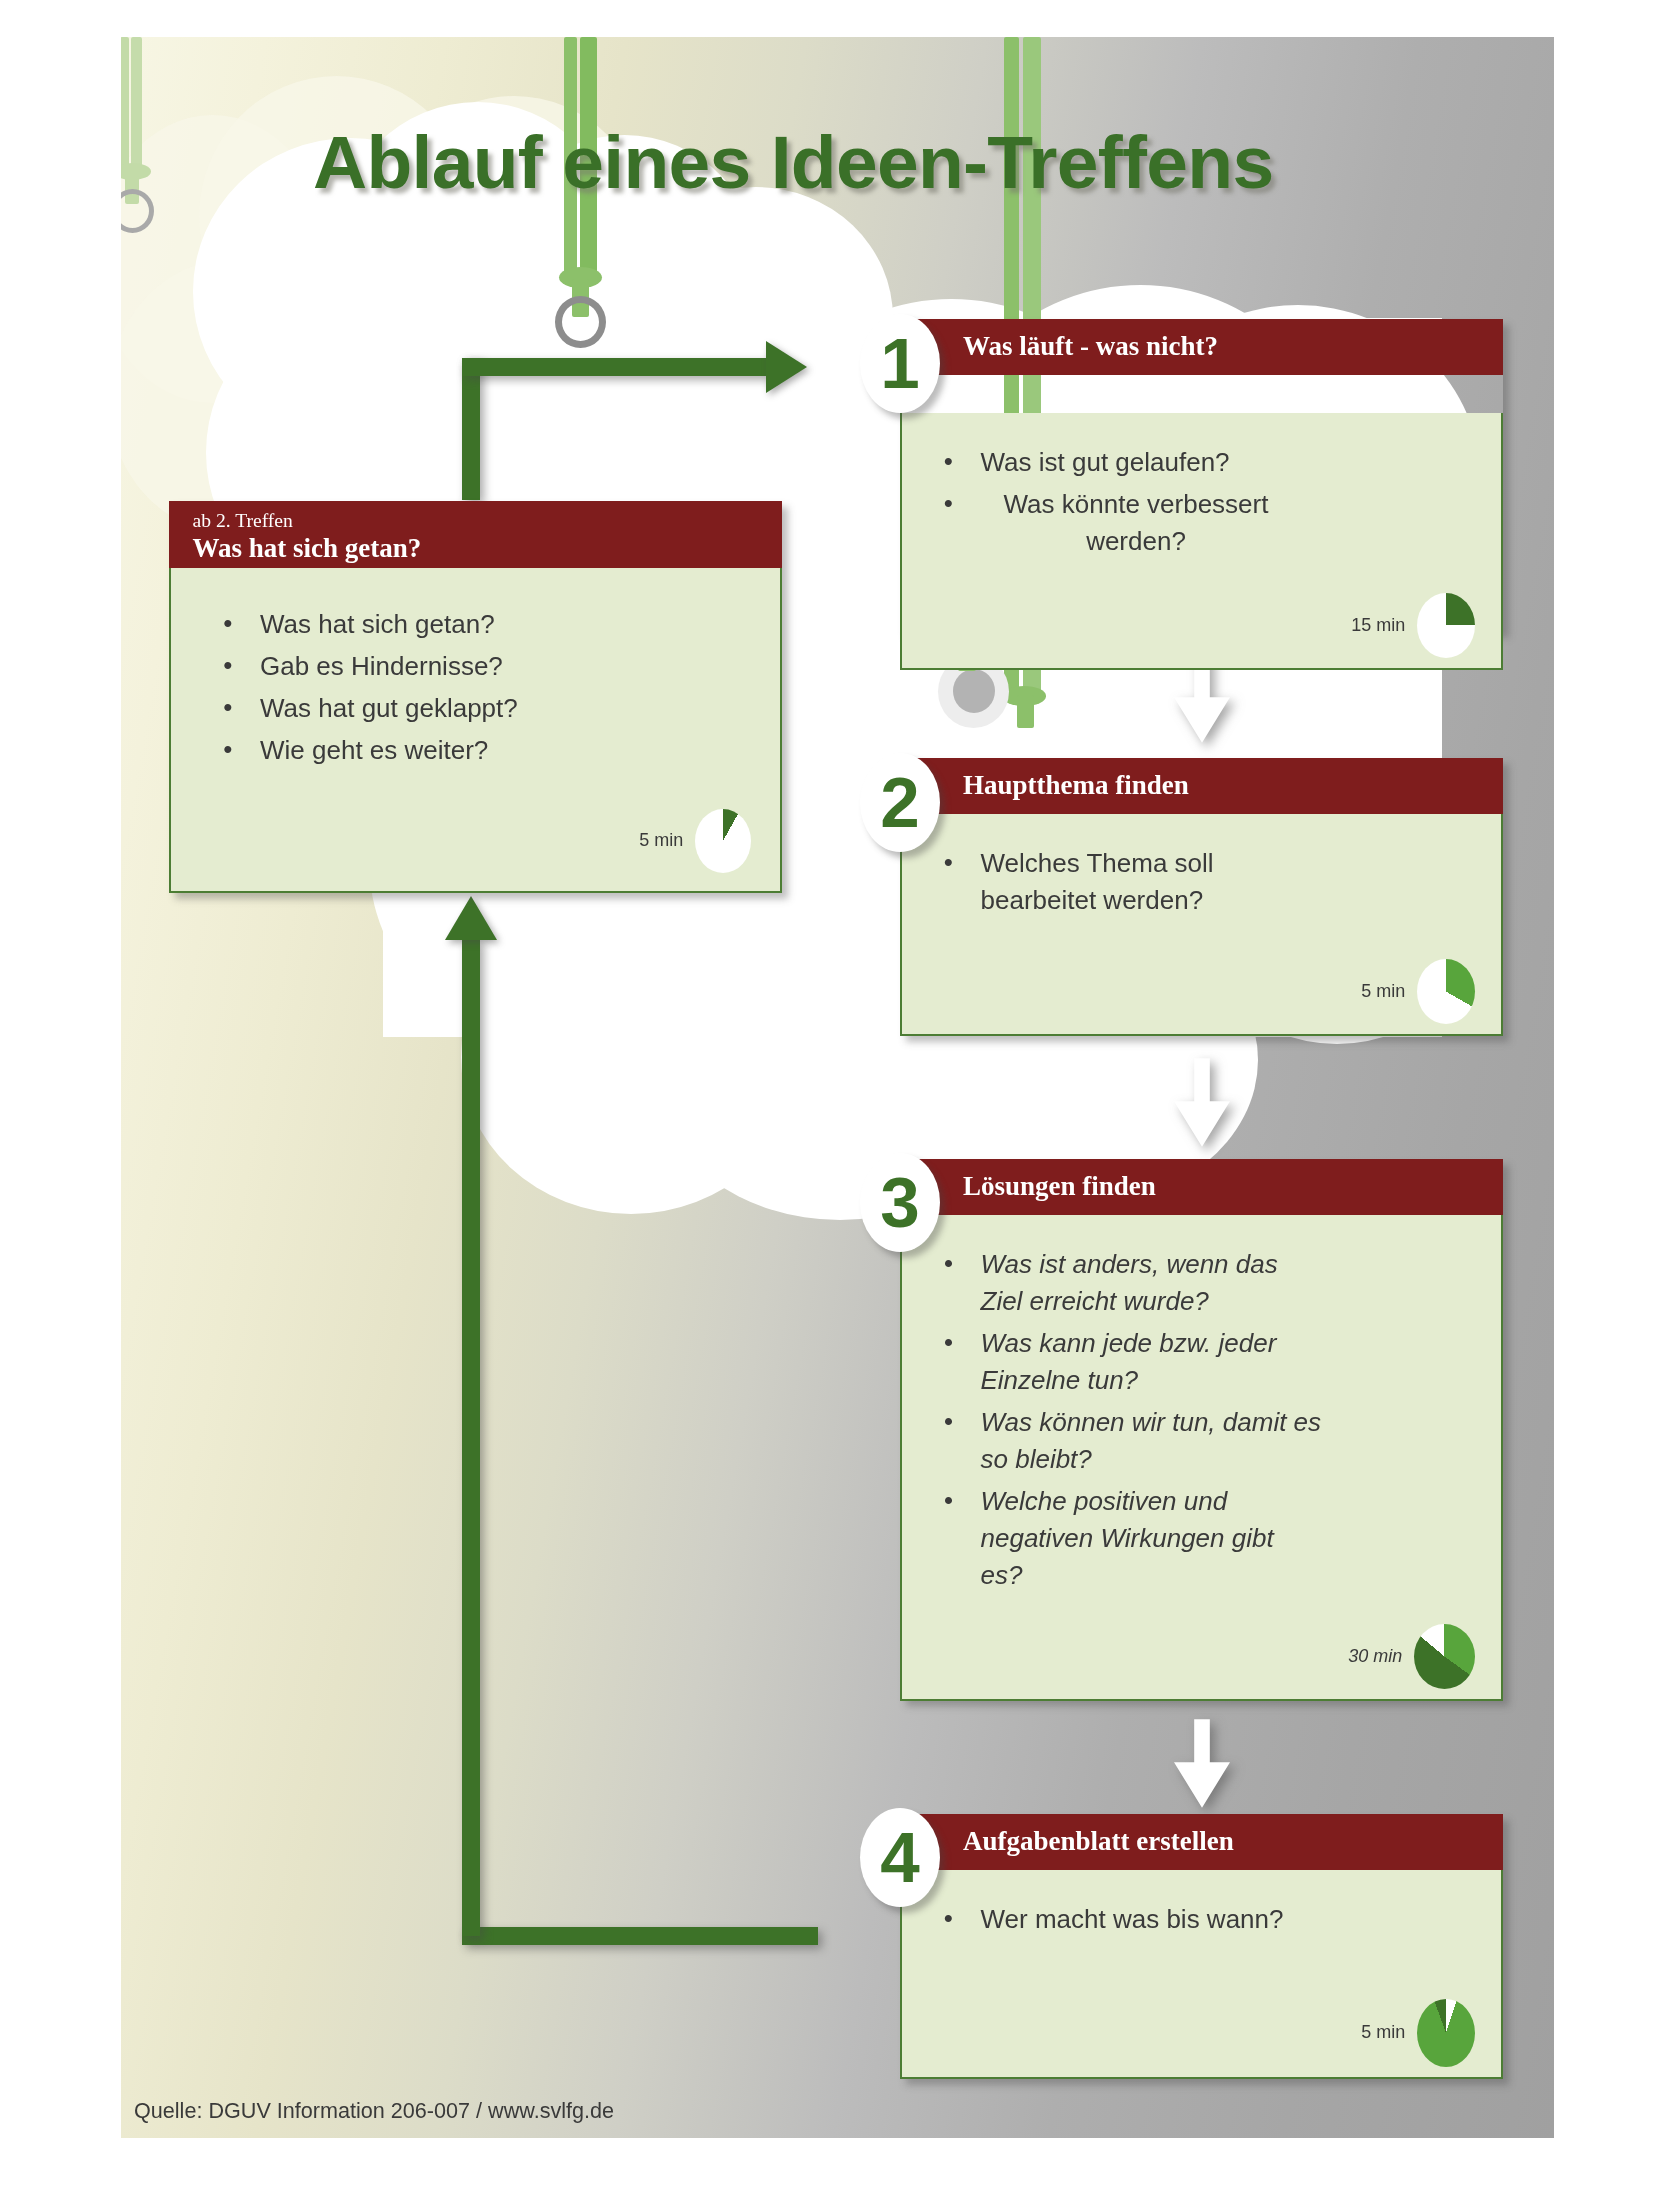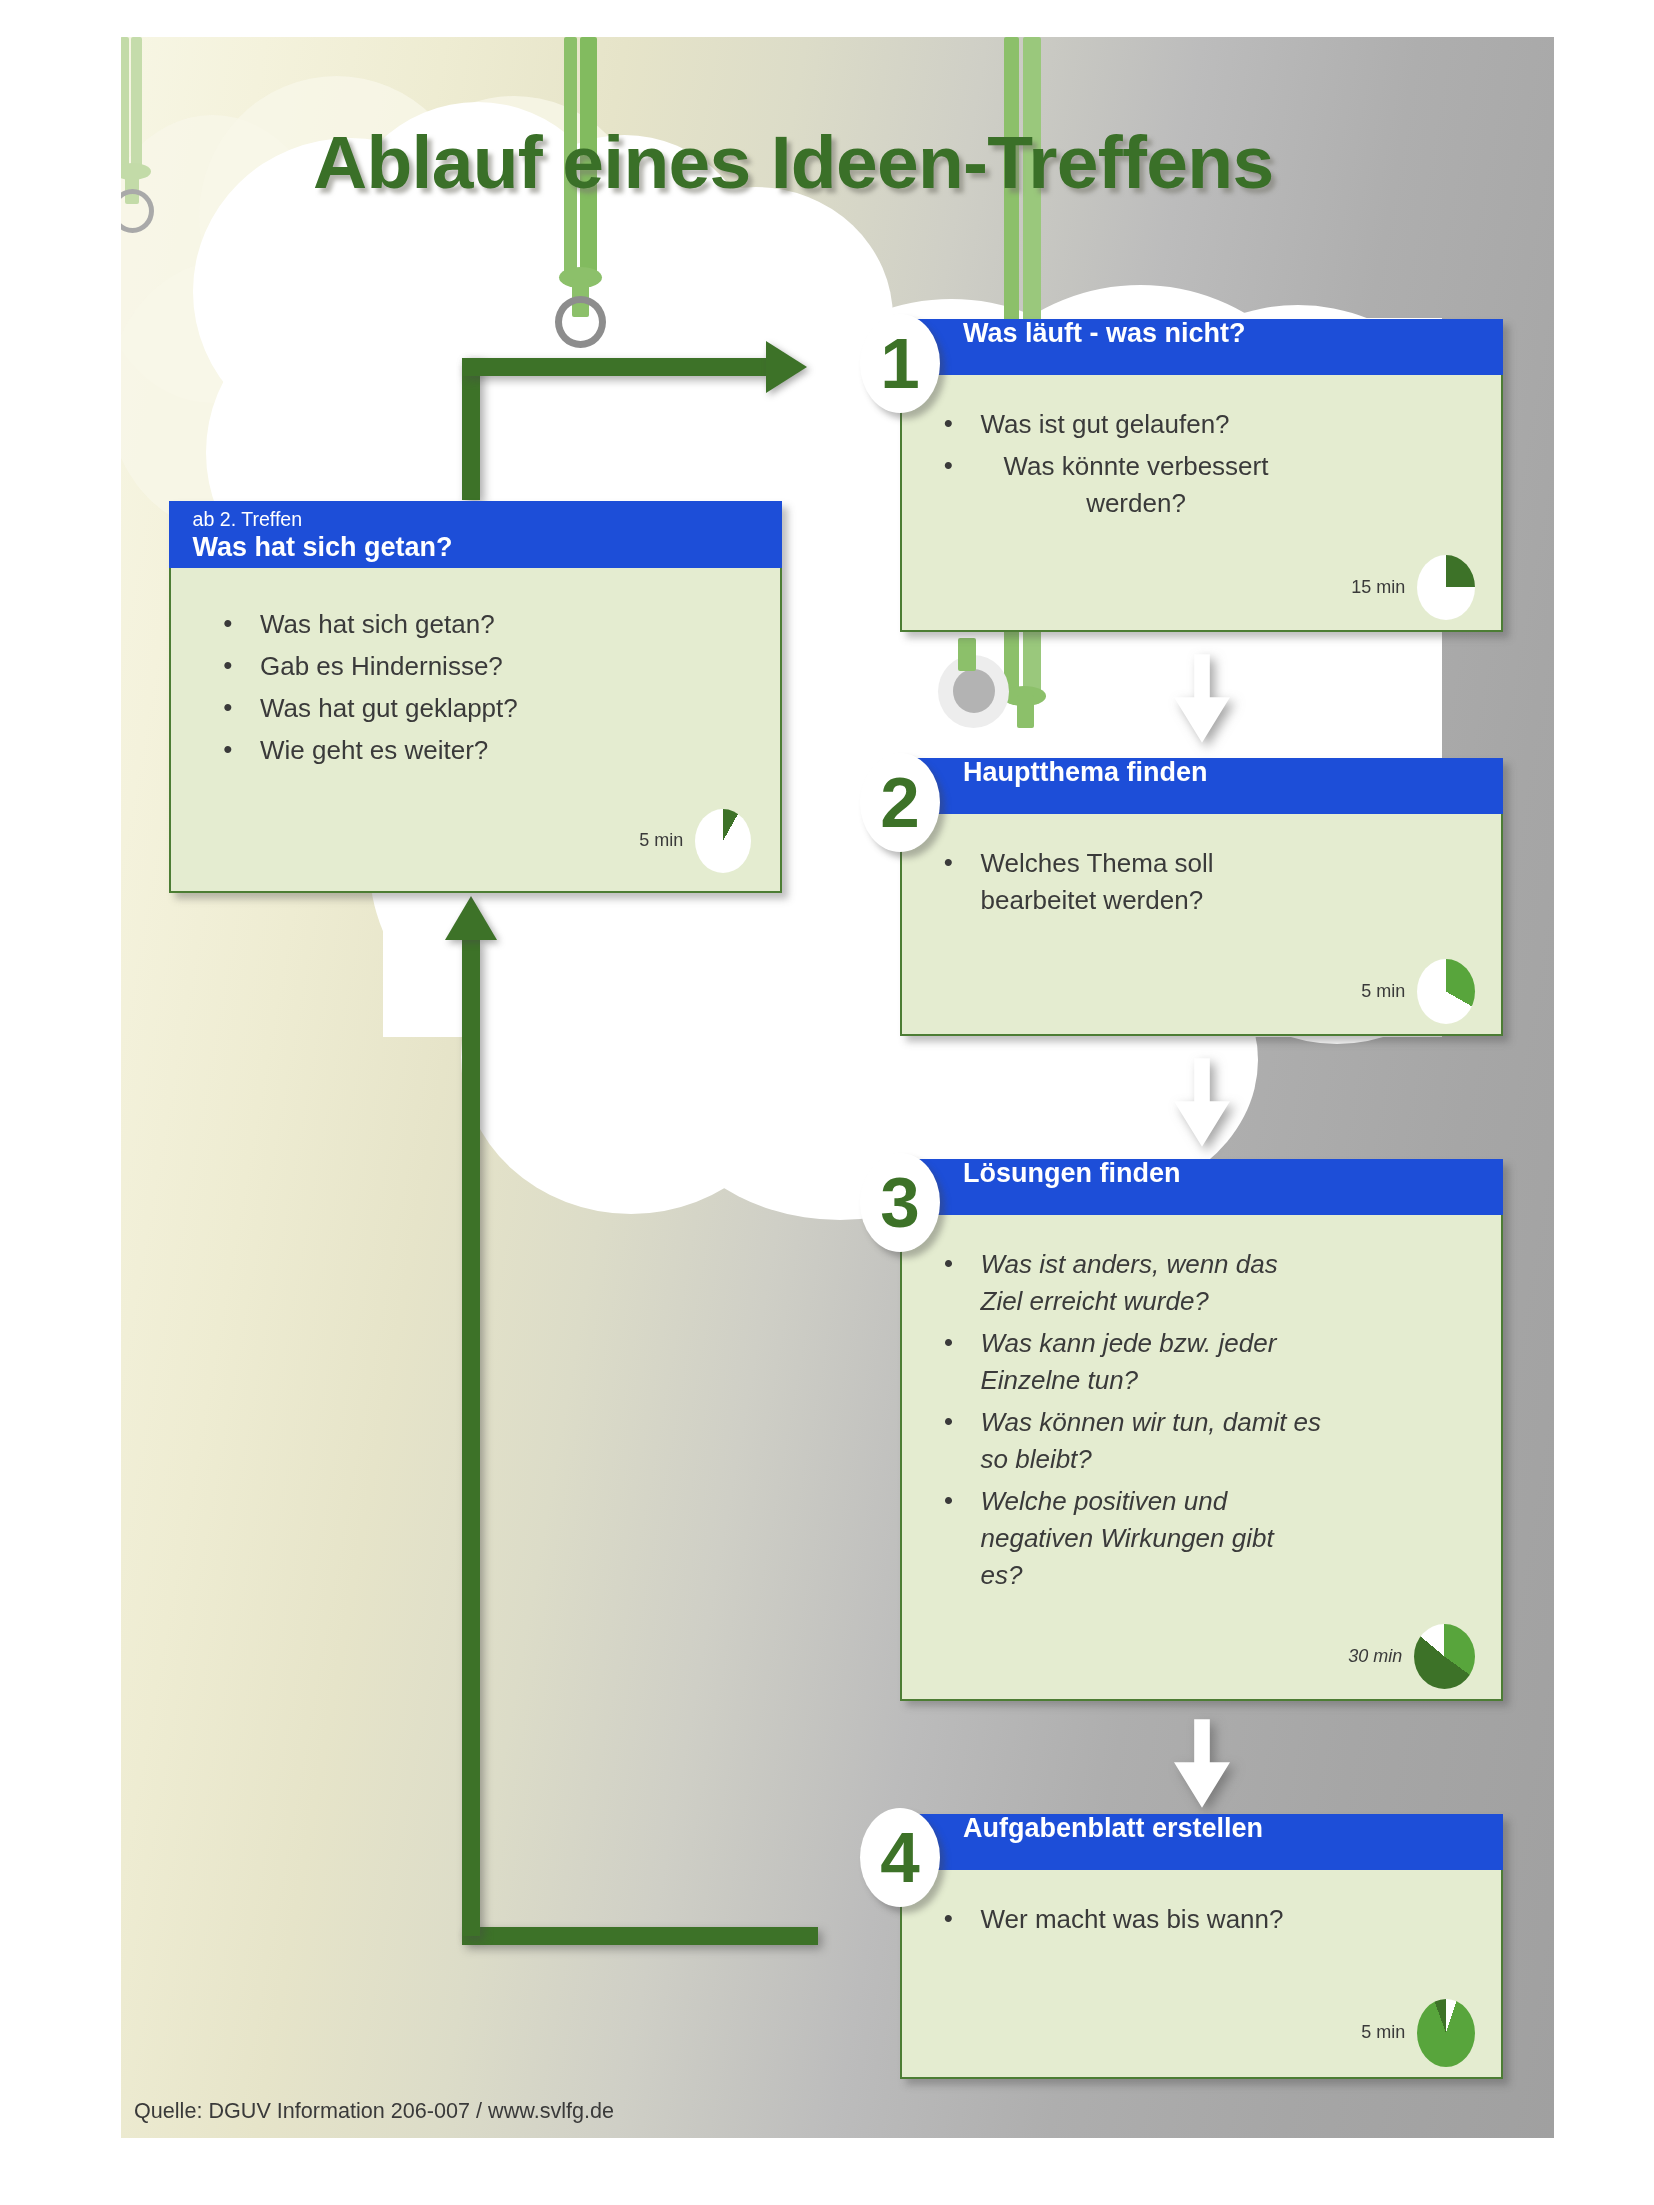--- a/index.html
+++ b/index.html
@@ -35,22 +35,22 @@
     position:absolute; left:313px; top:119px;
     font-size:75px; font-weight:bold; letter-spacing:-0.7px;
     color:#3a7028; font-family:"Liberation Sans", sans-serif;
     text-shadow:4.6px 4.6px 4.6px rgba(120,120,110,.55);
     white-space:nowrap;
   }
 
   
   .box { position:absolute; box-shadow:5.9px 5.9px 7.2px rgba(70,70,70,.34); }
   .box .hdr {
-    background:#1d4ed8; color:#ffffff;
-    font-weight:bold; display:flex; flex-direction:column; 
+    background:#7f1d1d; color:#ffffff;
+    font-weight:bold; display:flex; flex-direction:column; justify-content:center;font-family:Liberation Serif, serif;
   }
   .box .hdr .sub { font-weight:normal; font-size:19.6px; line-height:1.1; margin-bottom:2.6px; }
   .box .hdr .ttl { font-size:27px; line-height:1.1; }
   .box .body {
     background:#e4ecd0; border:2px solid #4c7d34; border-top:none;
     position:relative;
   }
   .box ul { list-style:none; }
   .box li {
     position:relative; color:#3a3a3a; font-size:26px; line-height:1.42;
@@ -189,21 +189,21 @@
         <span class="pie" style="width:56px; height:64px; background:conic-gradient(#3d7228 0deg 29deg, #ffffff 29deg 360deg);"></span>
       </div>
     </div>
   </div>
 
   <div class="badge" style="left:860px; top:314px; width:80px; height:99px; font-size:71px;">1</div>
   <div class="box" style="left:900px; top:319px; width:603px; height:313px;">
     <div class="hdr" style="height:56px; padding:0 0 0 63px;">
       <span class="ttl">Was läuft - was nicht?</span>
     </div>
-    <div class="body" style="height:257px; padding:31px 26px 0 23.5px;">
+    <div class="body" style="height:257px; padding:31px 26px 0 23.5px;margin-top:38px;">
       <ul>
         <li>Was ist gut gelaufen?</li>
         <li style="max-width:366px;text-align:center;">Was könnte verbessert werden?</li>
       </ul>
       <div class="timer" style="right:26px; bottom:10.5px;">
         <span class="lbl">15 min</span>
         <span class="pie" style="width:58px; height:65px; background:conic-gradient(#3d7228 0deg 90deg, #ffffff 90deg 360deg);"></span>
       </div>
     </div>
   </div>

